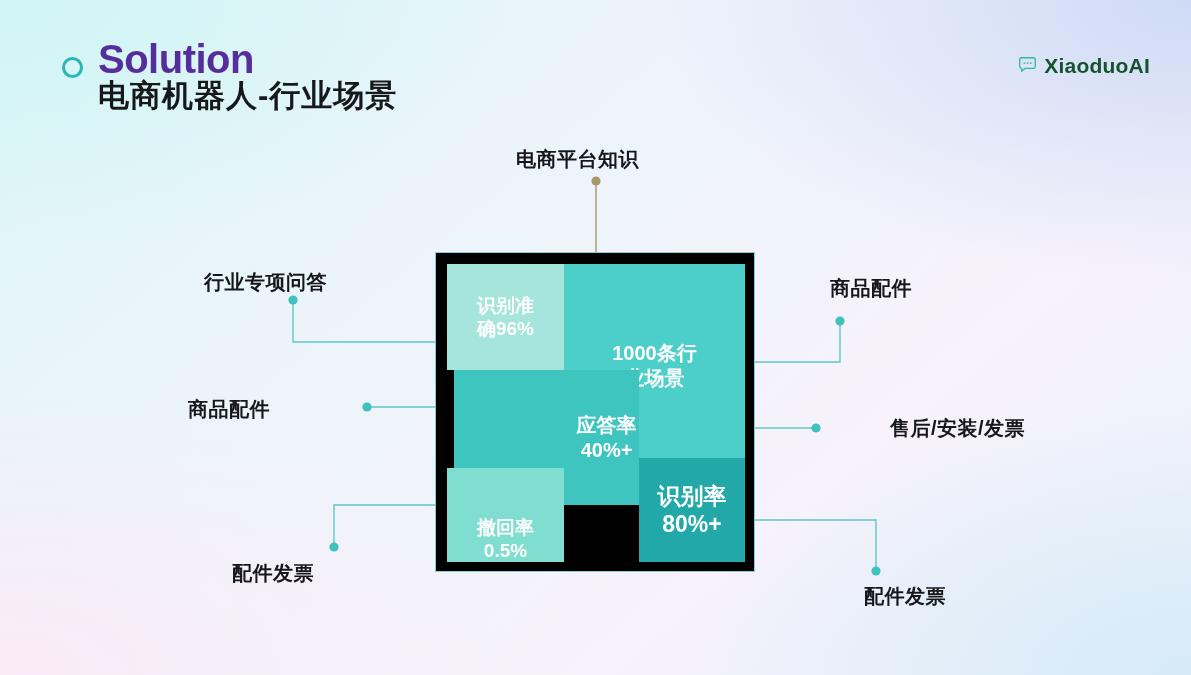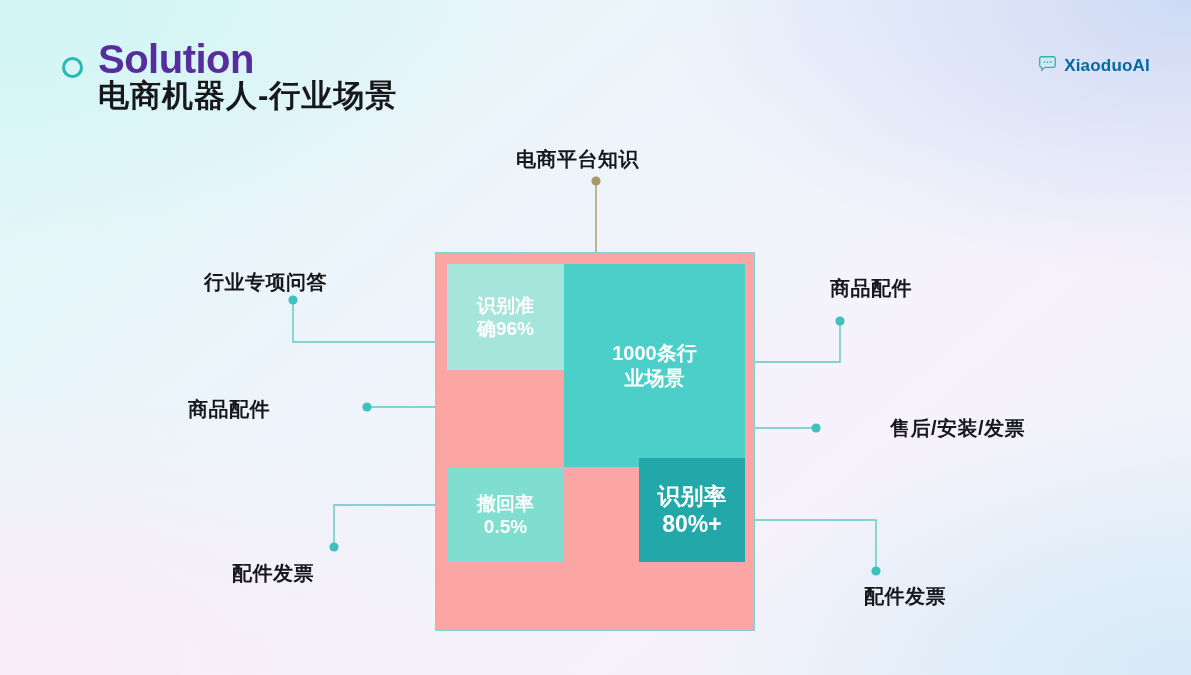--- a/index.html
+++ b/index.html
@@ -29,42 +29,42 @@
   #page-title {
     position:absolute; left:98px; top:75px;
     font-size:31px; font-weight:bold; color:#16181c;
     letter-spacing:1px; white-space:nowrap;
   }
   #brand-logo {
     position:absolute; right:41px; top:54px;
     display:flex; align-items:center; gap:7px;
   }
   #brand-logo .brand-text {
-    font-size:17px; font-weight:bold; color:#0369a1; letter-spacing:.2px;
+    font-size:21px; font-weight:bold; color:#14532d; letter-spacing:.2px;
   }
 
   
   #diagram-frame {
-    position:absolute; left:435px; top:252px; width:320px; height:379px;
-    border:1.5px solid #7fd4d2; background:#fca5a5;padding-left:36px;
+    position:absolute; left:435px; top:252px; width:320px; height:320px;
+    border:1.5px solid #7fd4d2; background:#000000;padding-left:36px;
   }
   #mosaic { position:absolute; inset:11px; }
   .mosaic-block {
     position:absolute;
     display:flex; flex-direction:column;
     align-items:center; justify-content:center;
     color:#ffffff; font-weight:bold; text-align:center;
     line-height:1.22;
   }
   .mosaic-block .bl-line { display:block; white-space:nowrap; }
 
   #block-accuracy  { left:0px;   top:0px;   width:117px; height:106px; background:#a5e5db; font-size:19px; }
   #block-scenarios { left:117px; top:0px;   width:181px; height:203px; background:#4ccfc9; font-size:20px; }
   #block-response  { left:7px;   top:106px; width:185px; height:135px; background:#3fc5bf; font-size:20px; }
-  #block-recall    { left:0px;   top:204px; width:117px; height:94px;  background:#7fded0; font-size:19px; }
+  #block-recall    { left:0px;   top:204px; width:117px; height:94px;  background:#7fded0; font-size:19px;justify-content:flex-end; }
   #block-recognition{left:192px; top:194px; width:106px; height:104px; background:#22a8a8; font-size:23px; }
   #block-response .bl-inner { position:relative; left:60px; }
 
   
   #connectors { position:absolute; inset:0; pointer-events:none; }
 
   
   .node-label {
     position:absolute; font-size:20px; font-weight:bold;
     color:#15171b; white-space:nowrap; letter-spacing:.5px;
@@ -140,20 +140,26 @@
     <div class="mosaic-block" id="block-accuracy">
       <span class="bl-line">识别准</span>
       <span class="bl-line">确96%</span>
     </div>
 
     <div class="mosaic-block" id="block-scenarios">
       <span class="bl-line">1000条行</span>
       <span class="bl-line">业场景</span>
     </div>
 
+    <div class="mosaic-block" id="block-response">
+      <div class="bl-inner">
+        <span class="bl-line">应答率</span>
+        <span class="bl-line">40%+</span>
+      </div>
+    </div>
 
     <div class="mosaic-block" id="block-recall">
       <span class="bl-line">撤回率</span>
       <span class="bl-line">0.5%</span>
     </div>
 
     <div class="mosaic-block" id="block-recognition">
       <span class="bl-line">识别率</span>
       <span class="bl-line">80%+</span>
     </div>

